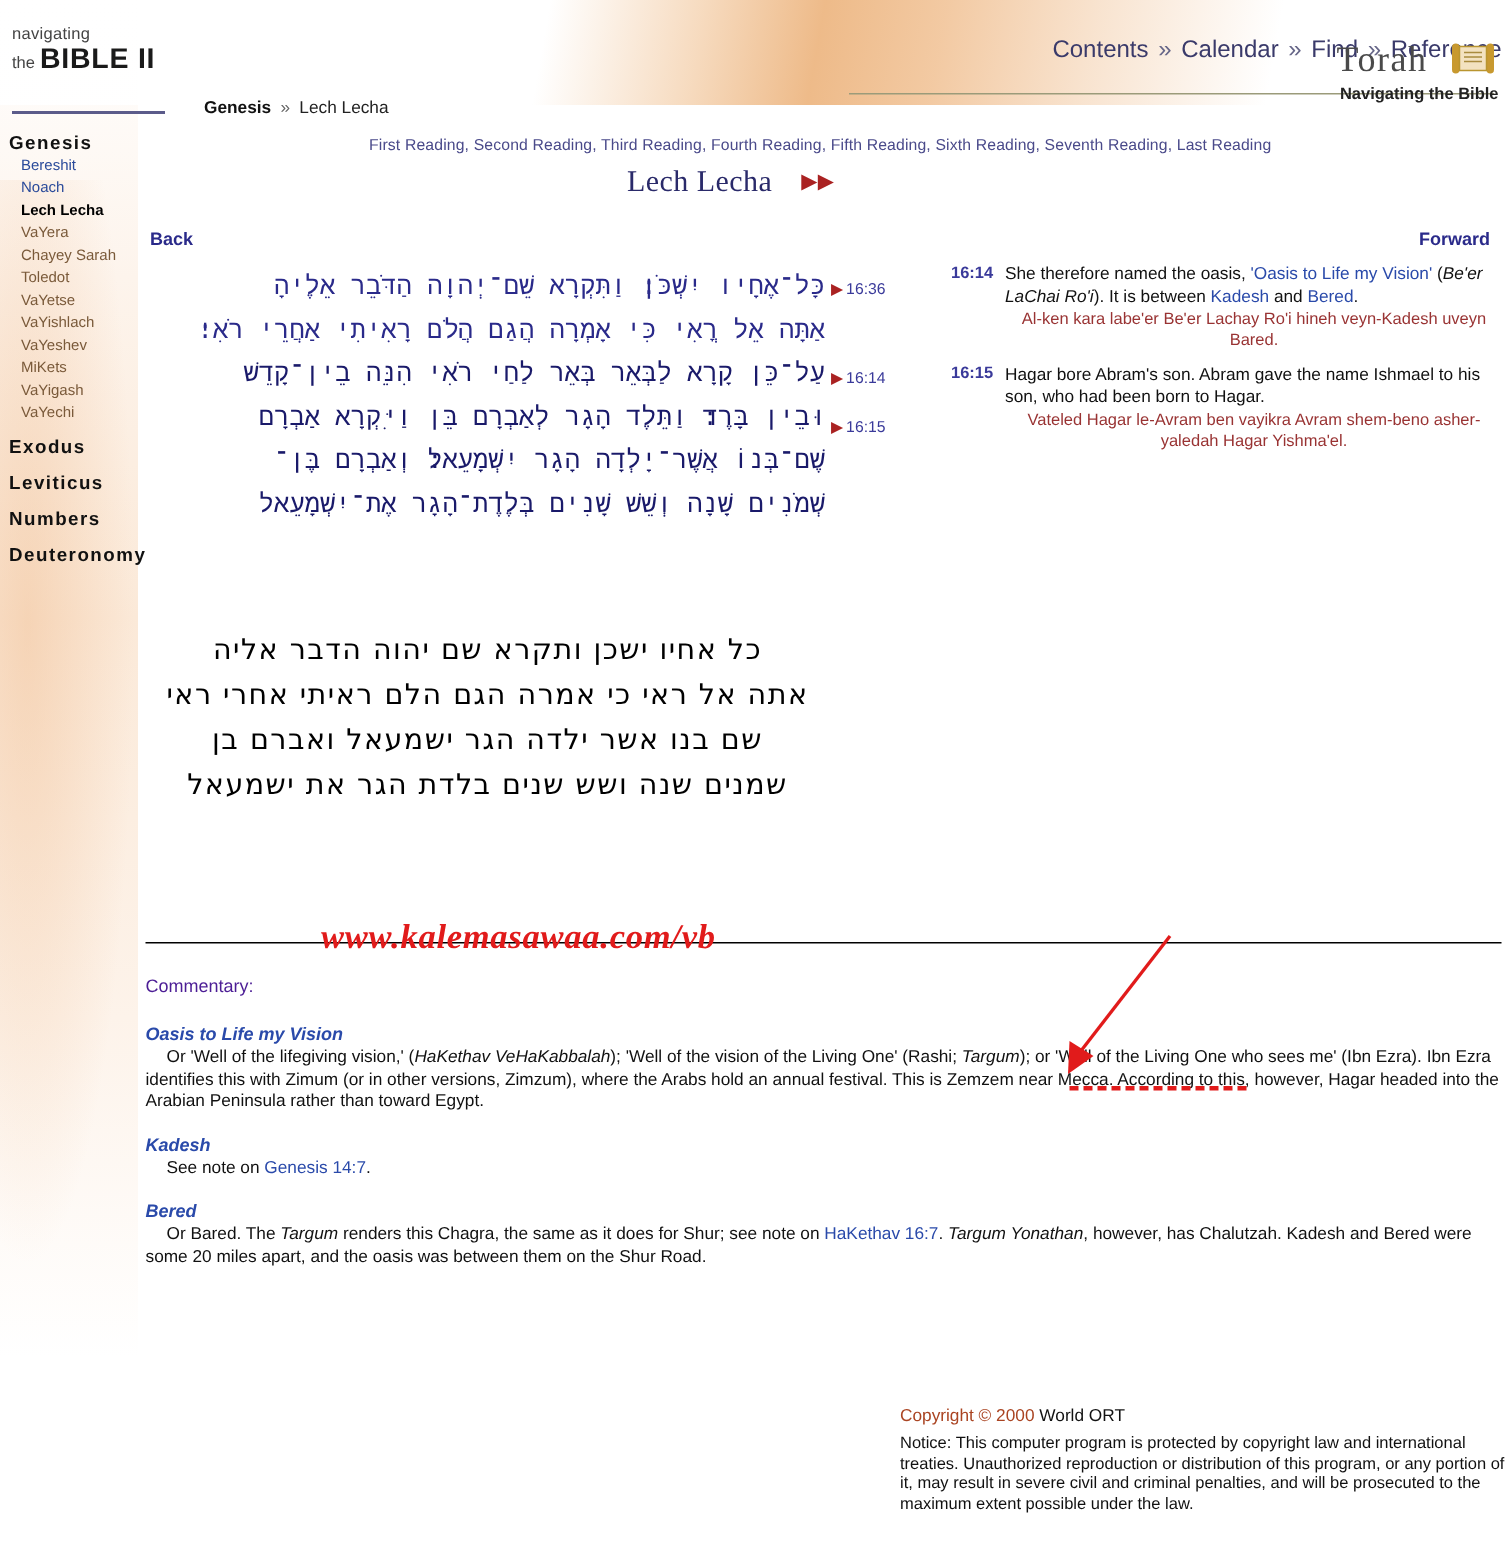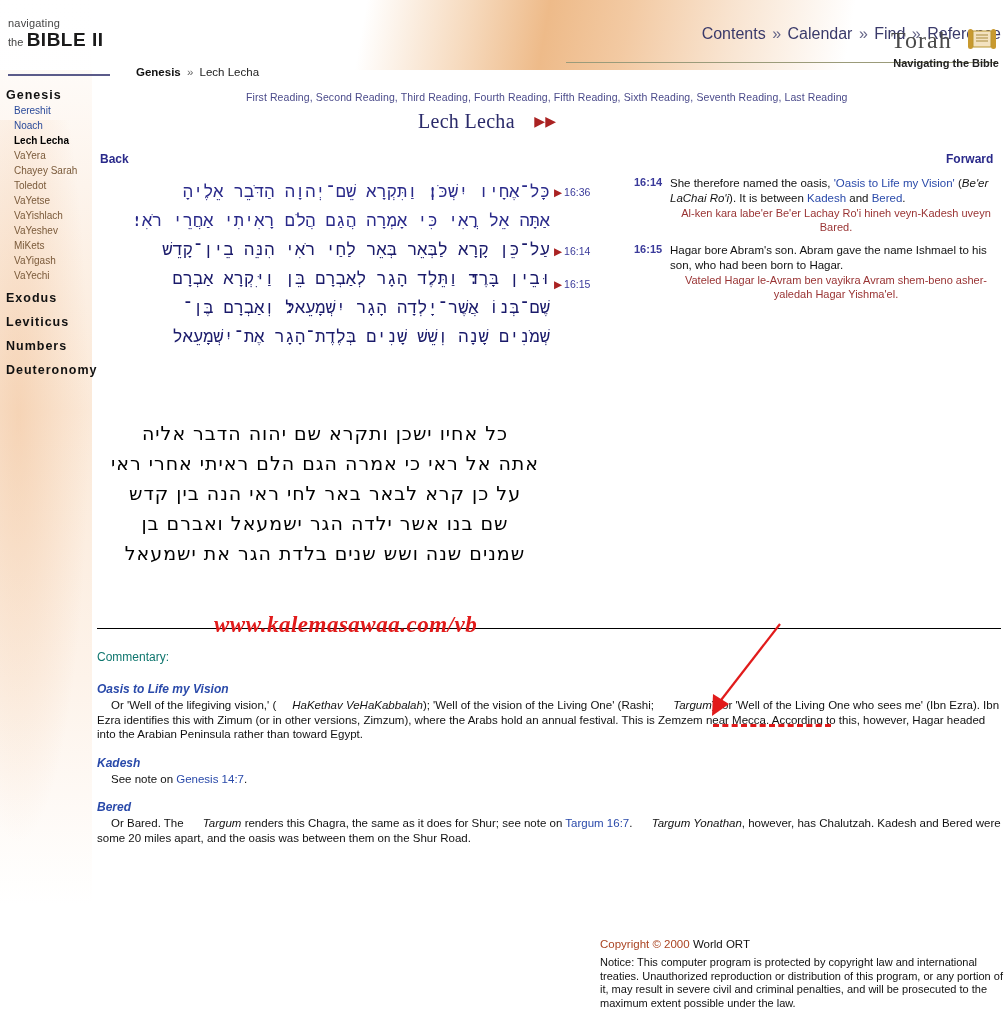--- a/index.html
+++ b/index.html
@@ -291,21 +291,21 @@
     width: 904px; height: 1px;
     background: #000000;
     z-index: 3;
   }
 
   
   .comm-label {
     position: absolute;
     left: 97px; top: 650px;
     font-size: 12px;
-    color: #0f766e;
+    color: #4c1d95;
     z-index: 4;
   }
   .comm {
     position: absolute;
     left: 97px; top: 682px;
     width: 906px;
     z-index: 4;
   }
   .comm h4 {
     margin: 0 0 2px 0;
@@ -315,21 +315,21 @@
     font-style: italic;
   }
   .comm p {
     margin: 0 0 14px 0;
     font-size: 11.5px;
     line-height: 14.5px;
     color: #111111;
     text-indent: 14px;
   }
   .comm .lnk { color: #2a4aaa; cursor: pointer; }
-  .comm em { font-style: italic; padding-left: 16px; }
+  .comm em { font-style: italic; }
 
   
   .watermark {
     position: absolute;
     left: 214px; top: 612px;
     font-family: "Liberation Serif", serif;
     font-size: 23px;
     font-weight: bold;
     font-style: italic;
     color: #e11b1b;
@@ -478,21 +478,20 @@
 <div class="vref" style="top:245px">
   <span class="tri">▶</span><span>16:14</span>
 </div>
 <div class="vref" style="top:278px">
   <span class="tri">▶</span><span>16:15</span>
 </div>
 
 <div class="heb-plain">
   <div class="pl">כל אחיו ישכן ותקרא שם יהוה הדבר אליה</div>
   <div class="pl">אתה אל ראי כי אמרה הגם הלם ראיתי אחרי ראי</div>
-  <div class="pl">על כן קרא לבאר באר לחי ראי הנה בין קדש</div>
   <div class="pl">שם בנו אשר ילדה הגר ישמעאל ואברם בן</div>
   <div class="pl">שמנים שנה ושש שנים בלדת הגר את ישמעאל</div>
 </div>
 
 <div class="trans">
 
   <div class="trans-row">
     <span class="num">16:14</span>
     <div class="txt">
       <span>She therefore named the oasis, </span><span class="lnk">'Oasis to Life my Vision'</span><span> (</span><em>Be'er LaChai Ro'i</em><span>). It is between </span><span class="lnk">Kadesh</span><span> and </span><span class="lnk">Bered</span><span>.</span>
@@ -516,21 +515,21 @@
 
 <div class="comm">
 
   <h4>Oasis to Life my Vision</h4>
   <p><span>Or 'Well of the lifegiving vision,' (</span><em>HaKethav VeHaKabbalah</em><span>); 'Well of the vision of the Living One' (Rashi; </span><em>Targum</em><span>); or 'Well of the Living One who sees me' (Ibn Ezra). Ibn Ezra identifies this with Zimum (or in other versions, Zimzum), where the Arabs hold an annual festival. This is Zemzem near Mecca. According to this, however, Hagar headed into the Arabian Peninsula rather than toward Egypt.</span></p>
 
   <h4>Kadesh</h4>
   <p><span>See note on </span><span class="lnk">Genesis 14:7</span><span>.</span></p>
 
   <h4>Bered</h4>
-  <p><span>Or Bared. The </span><em>Targum</em><span> renders this Chagra, the same as it does for Shur; see note on </span><span class="lnk">Targum 16:7</span><span>. </span><em>Targum Yonathan</em><span>, however, has Chalutzah. Kadesh and Bered were some 20 miles apart, and the oasis was between them on the Shur Road.</span></p>
+  <p><span>Or Bared. The </span><em>Targum</em><span> renders this Chagra, the same as it does for Shur; see note on </span><span class="lnk">HaKethav 16:7</span><span>. </span><em>Targum Yonathan</em><span>, however, has Chalutzah. Kadesh and Bered were some 20 miles apart, and the oasis was between them on the Shur Road.</span></p>
 
 </div>
 
 <div class="watermark">www.kalemasawaa.com/vb</div>
 <div class="arrow-svg">
   <svg width="90" height="100" viewBox="0 0 90 100">
     <line x1="80" y1="4" x2="18" y2="84" stroke="#e11b1b" stroke-width="2.2"></line>
     <polygon points="12,96 13,74 29,84" fill="#e11b1b"></polygon>
   </svg>
 </div>

